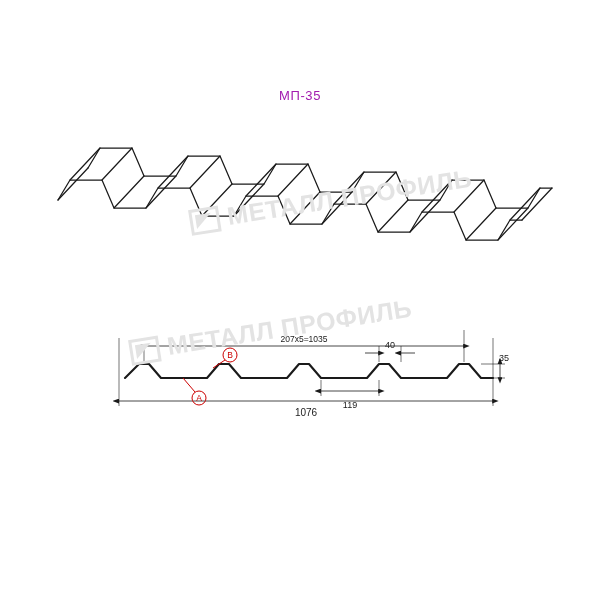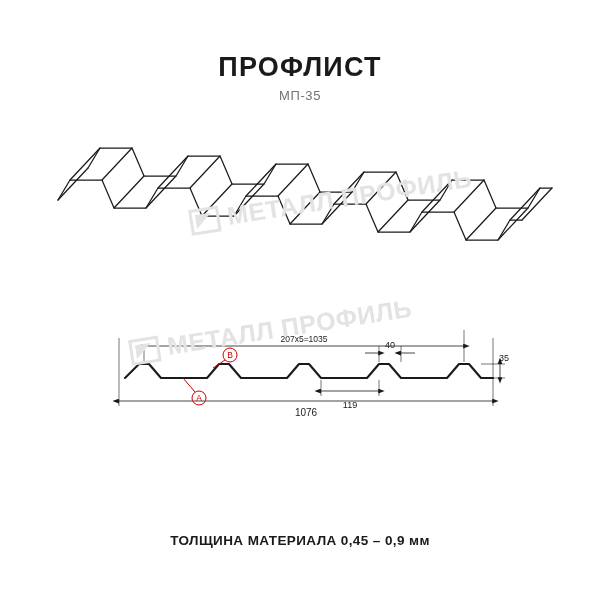--- a/index.html
+++ b/index.html
@@ -24,21 +24,21 @@
     font-weight: bold;
     letter-spacing: 1.2px;
     color: #1a1a1a;
   }
   .subtitle {
     position: absolute;
     top: 88px; left: 0; width: 600px;
     text-align: center;
     font-size: 13px;
     letter-spacing: 0.6px;
-    color: #737373;
+    color: #a21caf;
   }
   .footer-note {
     position: absolute;
     bottom: 52px; left: 0; width: 600px;
     text-align: center;
     font-size: 13.5px;
     font-weight: bold;
     letter-spacing: 0.4px;
     color: #1a1a1a;
   }
@@ -91,21 +91,20 @@
     right: 2px; bottom: 2px;
     width: 10px; height: 8px;
     background: #ffffff;
   }
 </style>
 </head>
 <body>
 
 <div id="page">
 
-  <div class="title">ПРОФЛИСТ</div>
   <div class="subtitle">МП-35</div>
 
   <div class="iso-wrap">
     <svg width="520" height="150" viewBox="0 0 520 150">
       <g fill="none" stroke="#1a1a1a" stroke-width="1.25" stroke-linejoin="round" stroke-linecap="round">
 
         <path d="M 48 38 L 60 18 L 92 18 L 104 46
                  L 136 46 L 148 26 L 180 26 L 192 54
                  L 224 54 L 236 34 L 268 34 L 280 62
                  L 312 62 L 324 42 L 356 42 L 368 70
@@ -224,15 +223,14 @@
     </svg>
   </div>
 
   <div class="wm wm2">
     <span class="wm-row">
       <span class="wm-logo"></span>
       <span>МЕТАЛЛ ПРОФИЛЬ</span>
     </span>
   </div>
 
-  <div class="footer-note">ТОЛЩИНА МАТЕРИАЛА 0,45 – 0,9 мм</div>
 
 </div>
 
 </body></html>

